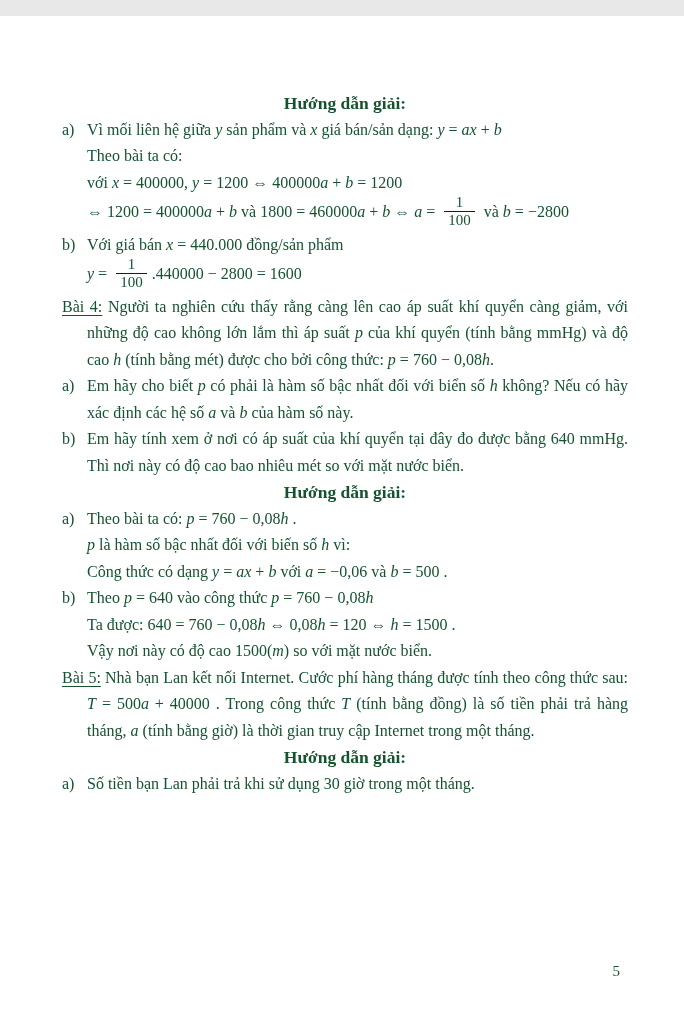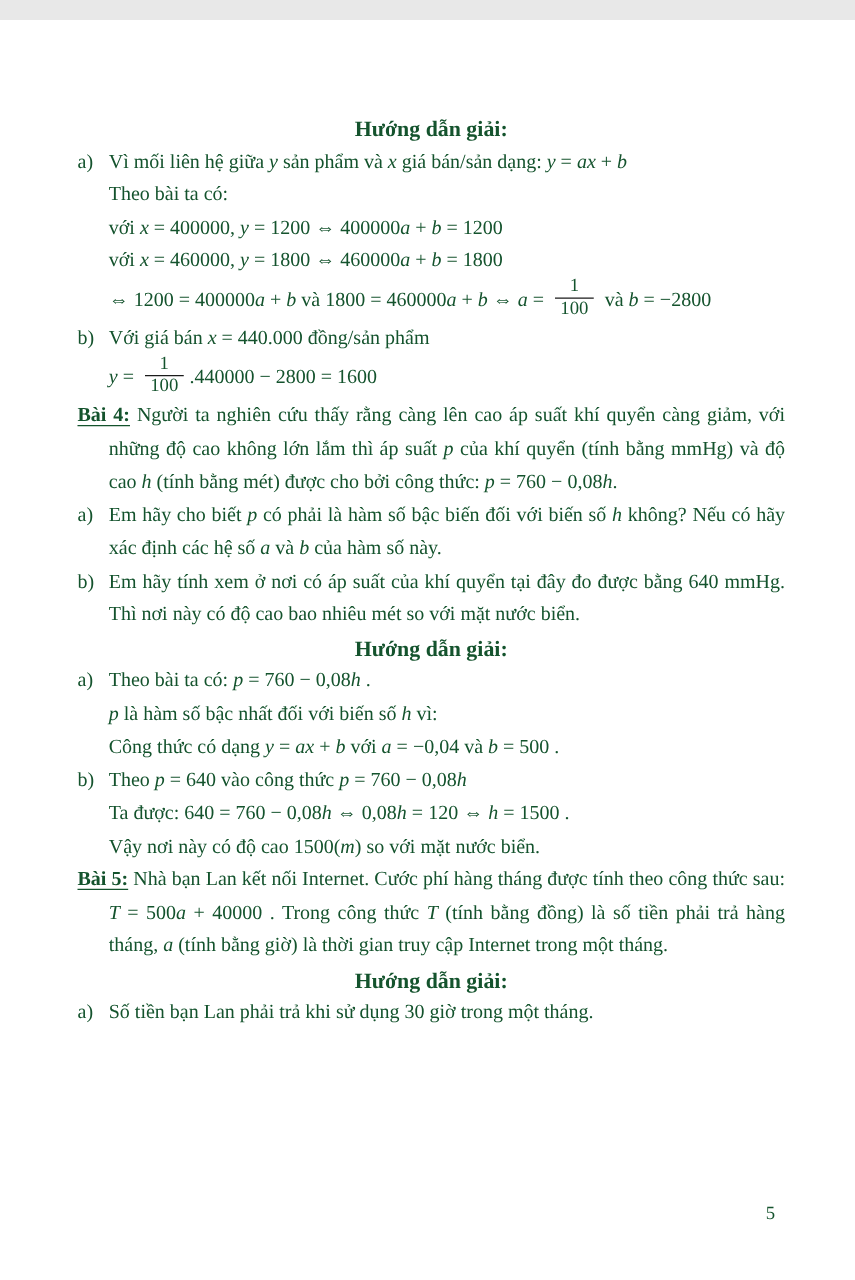--- a/index.html
+++ b/index.html
@@ -33,21 +33,21 @@
     text-indent:0;
     font-weight:bold;
     font-size:17.5px;
   }
   .mk{
     display:inline-block;
     width:25px;
     text-indent:0;
   }
   .lead{
-    font-weight:bold;
+    font-weight:normal;
     text-decoration:underline;
     text-underline-offset:2.5px;
   }
   i{font-style:italic;}
   .frac{
     display:inline-flex;
     flex-direction:column;
     align-items:center;
     vertical-align:middle;
     margin:0 5px;
@@ -66,37 +66,36 @@
 </style>
 </head>
 <body>
 
 <div class="page">
   <div class="doc">
       <div class="ln heading"><span>Hướng dẫn giải:</span></div>
       <div class="ln item"><span class="mk">a)</span><span>Vì mối liên hệ giữa </span><i>y</i><span> sản phẩm và </span><i>x</i><span> giá bán/sản dạng: </span><i>y</i><span> = </span><i>ax</i><span> + </span><i>b</i></div>
       <div class="ln cont"><span>Theo bài ta có:</span></div>
       <div class="ln cont"><span>với </span><i>x</i><span> = 400000, </span><i>y</i><span> = 1200 ⇔ 400000</span><i>a</i><span> + </span><i>b</i><span> = 1200</span></div>
-      <div class="ln cont"><span>với </span><i>x</i><span> = 460000, </span><i>y</i><span> = 1800 ⇔ 460000</span><i>a</i><span> + </span><i>b</i><span> = 1800</span></div>
       <div class="ln cont"><span>⇔ 1200 = 400000</span><i>a</i><span> + </span><i>b</i><span> và 1800 = 460000</span><i>a</i><span> + </span><i>b</i><span> ⇔ </span><i>a</i><span> = </span><span class="frac">
           <span class="num">1</span>
           <span class="den">100</span>
         </span><span> và </span><i>b</i><span> = −2800</span></div>
       <div class="ln item"><span class="mk">b)</span><span>Với giá bán </span><i>x</i><span> = 440.000 đồng/sản phẩm</span></div>
       <div class="ln cont"><i>y</i><span> = </span><span class="frac">
           <span class="num">1</span>
           <span class="den">100</span>
         </span><span>.440000 − 2800 = 1600</span></div>
       <div class="ln para"><span class="lead">Bài 4:</span><span> Người ta nghiên cứu thấy rằng càng lên cao áp suất khí quyển càng giảm, với những độ cao không lớn lắm thì áp suất </span><i>p</i><span> của khí quyển (tính bằng mmHg) và độ cao </span><i>h</i><span> (tính bằng mét) được cho bởi công thức: </span><i>p</i><span> = 760 − 0,08</span><i>h</i><span>.</span></div>
-      <div class="ln item"><span class="mk">a)</span><span>Em hãy cho biết </span><i>p</i><span> có phải là hàm số bậc biến đối với biến số </span><i>h</i><span> không? Nếu có hãy xác định các hệ số </span><i>a</i><span> và </span><i>b</i><span> của hàm số này.</span></div>
+      <div class="ln item"><span class="mk">a)</span><span>Em hãy cho biết </span><i>p</i><span> có phải là hàm số bậc nhất đối với biển số </span><i>h</i><span> không? Nếu có hãy xác định các hệ số </span><i>a</i><span> và </span><i>b</i><span> của hàm số này.</span></div>
       <div class="ln item"><span class="mk">b)</span><span>Em hãy tính xem ở nơi có áp suất của khí quyển tại đây đo được bằng 640 mmHg. Thì nơi này có độ cao bao nhiêu mét so với mặt nước biển.</span></div>
       <div class="ln heading"><span>Hướng dẫn giải:</span></div>
       <div class="ln item"><span class="mk">a)</span><span>Theo bài ta có: </span><i>p</i><span> = 760 − 0,08</span><i>h</i><span> .</span></div>
       <div class="ln cont"><i>p</i><span> là hàm số bậc nhất đối với biến số </span><i>h</i><span> vì:</span></div>
-      <div class="ln cont"><span>Công thức có dạng </span><i>y</i><span> = </span><i>ax</i><span> + </span><i>b</i><span> với </span><i>a</i><span> = −0,04 và </span><i>b</i><span> = 500 .</span></div>
+      <div class="ln cont"><span>Công thức có dạng </span><i>y</i><span> = </span><i>ax</i><span> + </span><i>b</i><span> với </span><i>a</i><span> = −0,06 và </span><i>b</i><span> = 500 .</span></div>
       <div class="ln item"><span class="mk">b)</span><span>Theo </span><i>p</i><span> = 640 vào công thức </span><i>p</i><span> = 760 − 0,08</span><i>h</i></div>
       <div class="ln cont"><span>Ta được: 640 = 760 − 0,08</span><i>h</i><span> ⇔ 0,08</span><i>h</i><span> = 120 ⇔ </span><i>h</i><span> = 1500 .</span></div>
       <div class="ln cont"><span>Vậy nơi này có độ cao 1500(</span><i>m</i><span>) so với mặt nước biển.</span></div>
       <div class="ln para"><span class="lead">Bài 5:</span><span> Nhà bạn Lan kết nối Internet. Cước phí hàng tháng được tính theo công thức sau: </span><i>T</i><span> = 500</span><i>a</i><span> + 40000 . Trong công thức </span><i>T</i><span> (tính bằng đồng) là số tiền phải trả hàng tháng, </span><i>a</i><span> (tính bằng giờ) là thời gian truy cập Internet trong một tháng.</span></div>
       <div class="ln heading"><span>Hướng dẫn giải:</span></div>
       <div class="ln item"><span class="mk">a)</span><span>Số tiền bạn Lan phải trả khi sử dụng 30 giờ trong một tháng.</span></div>
     </div>
   <div class="pageno">5</div>
 </div>
 

